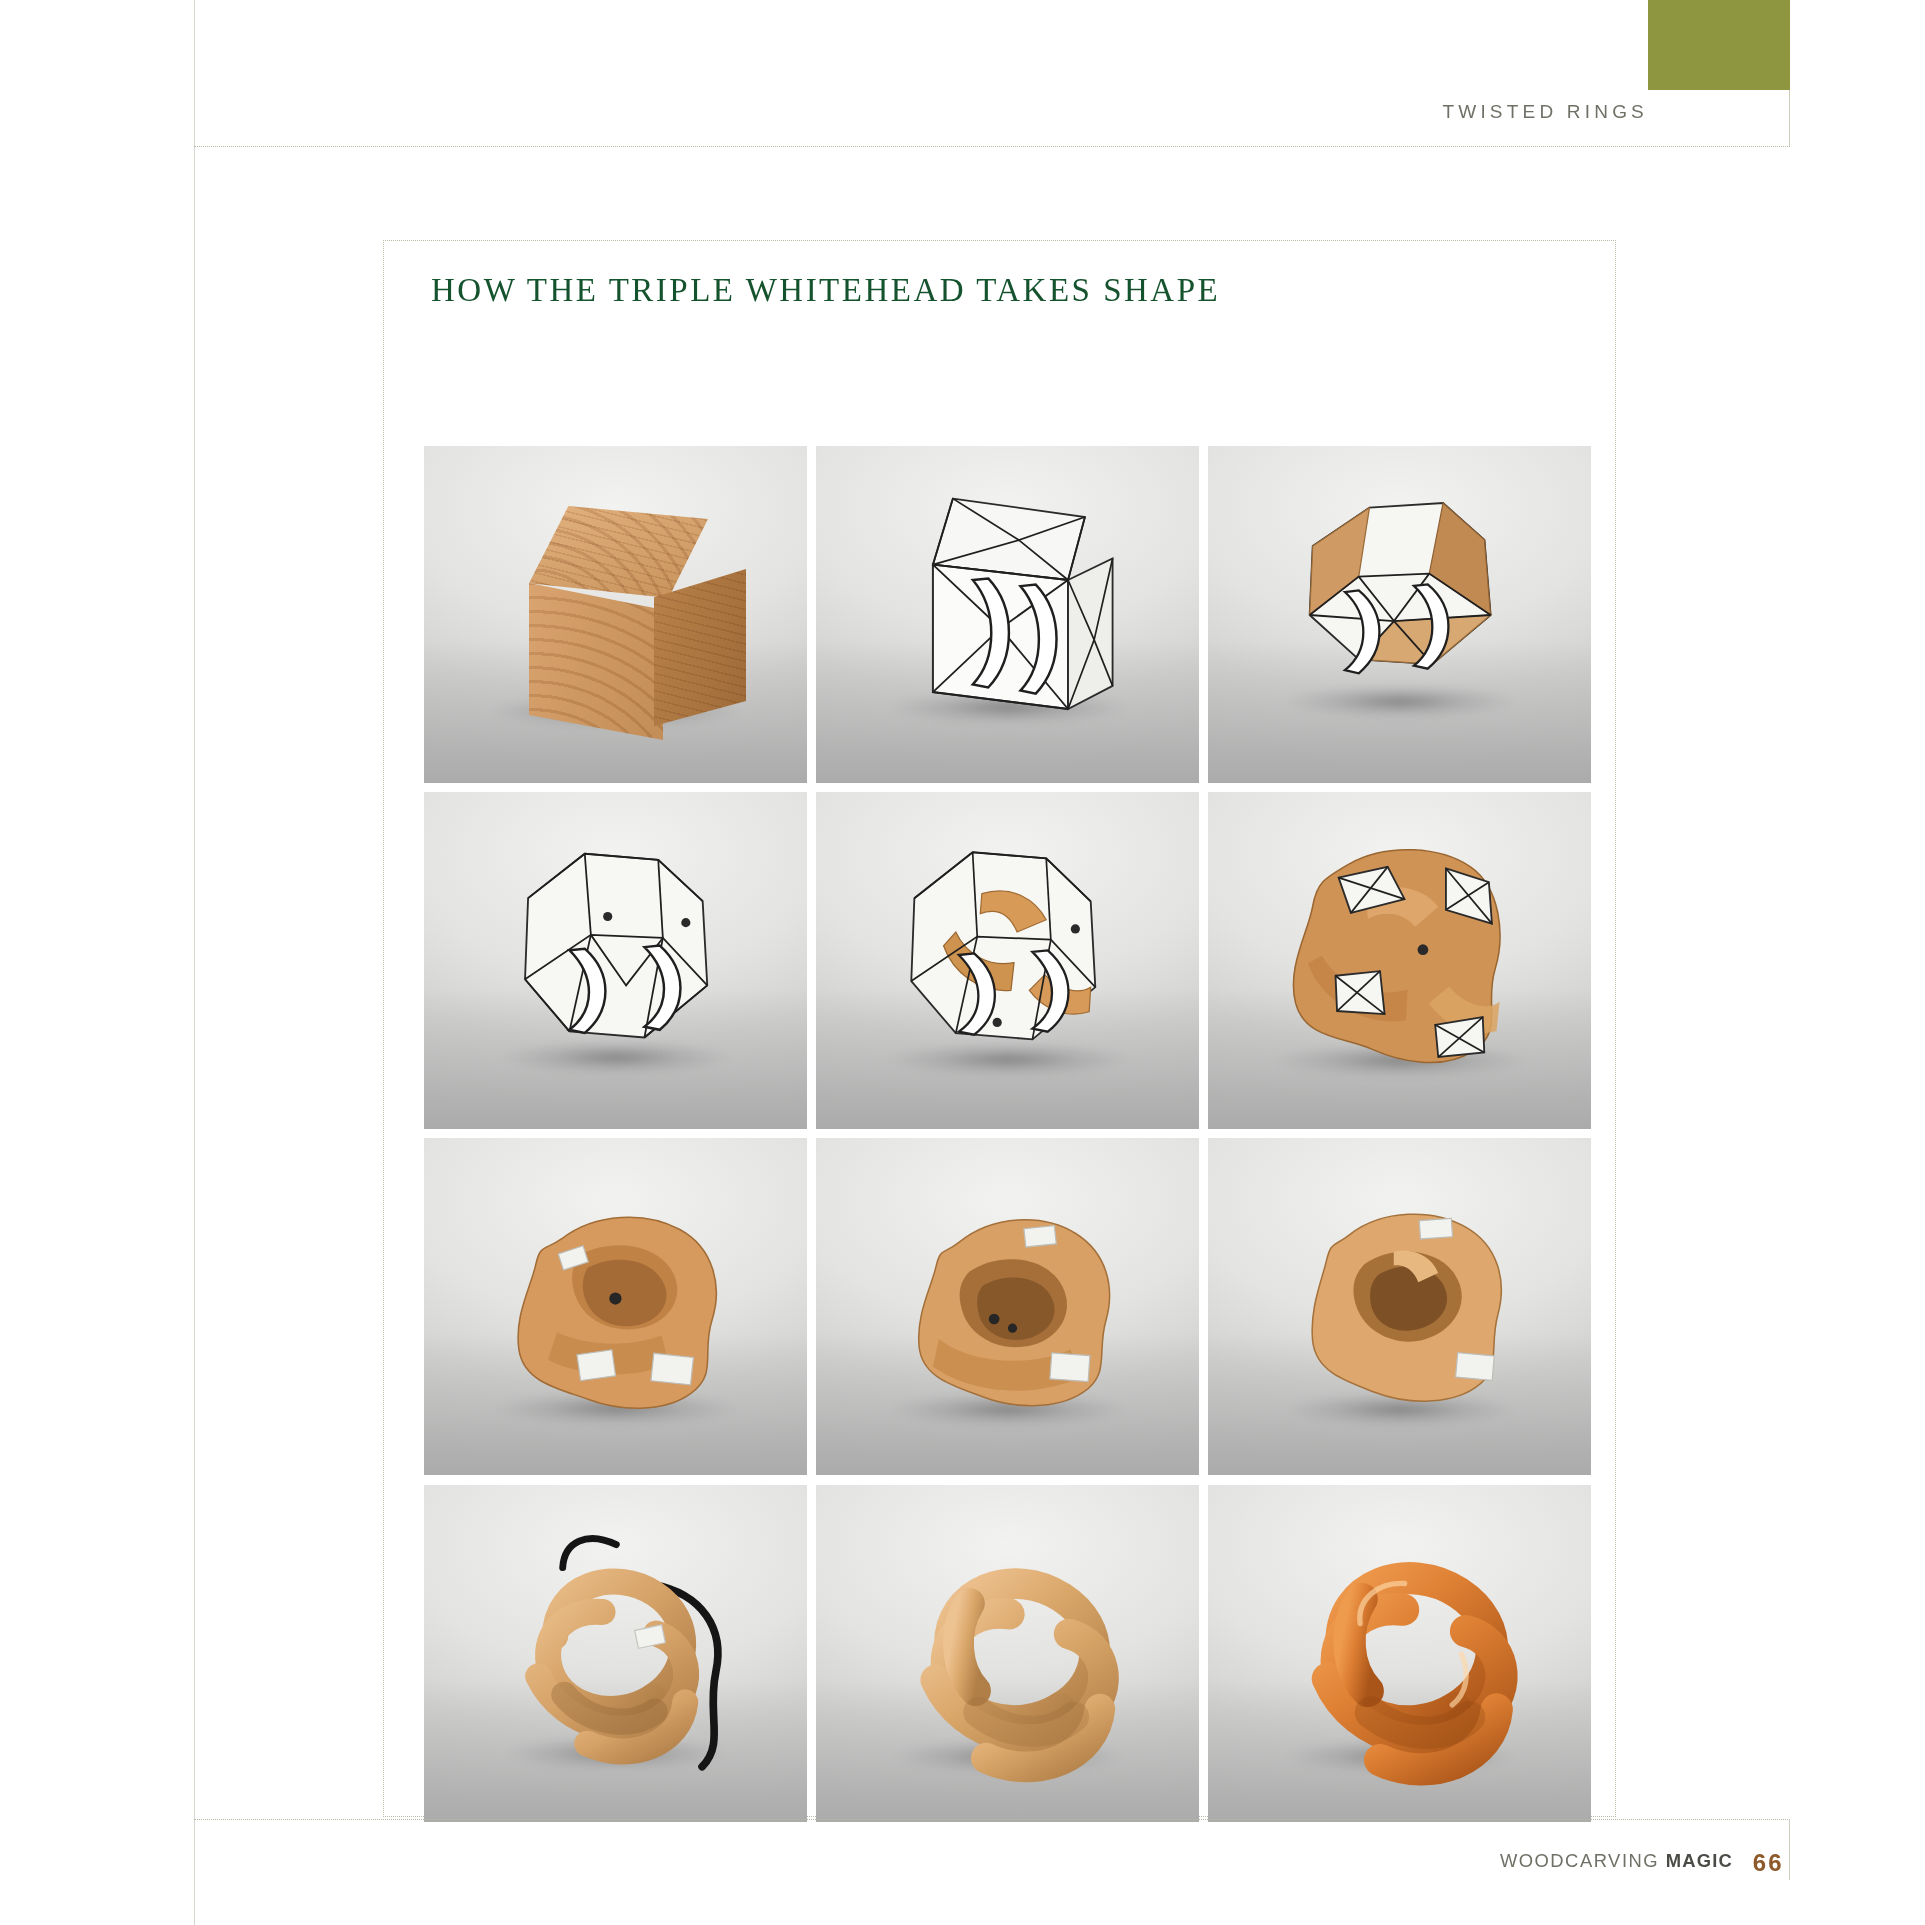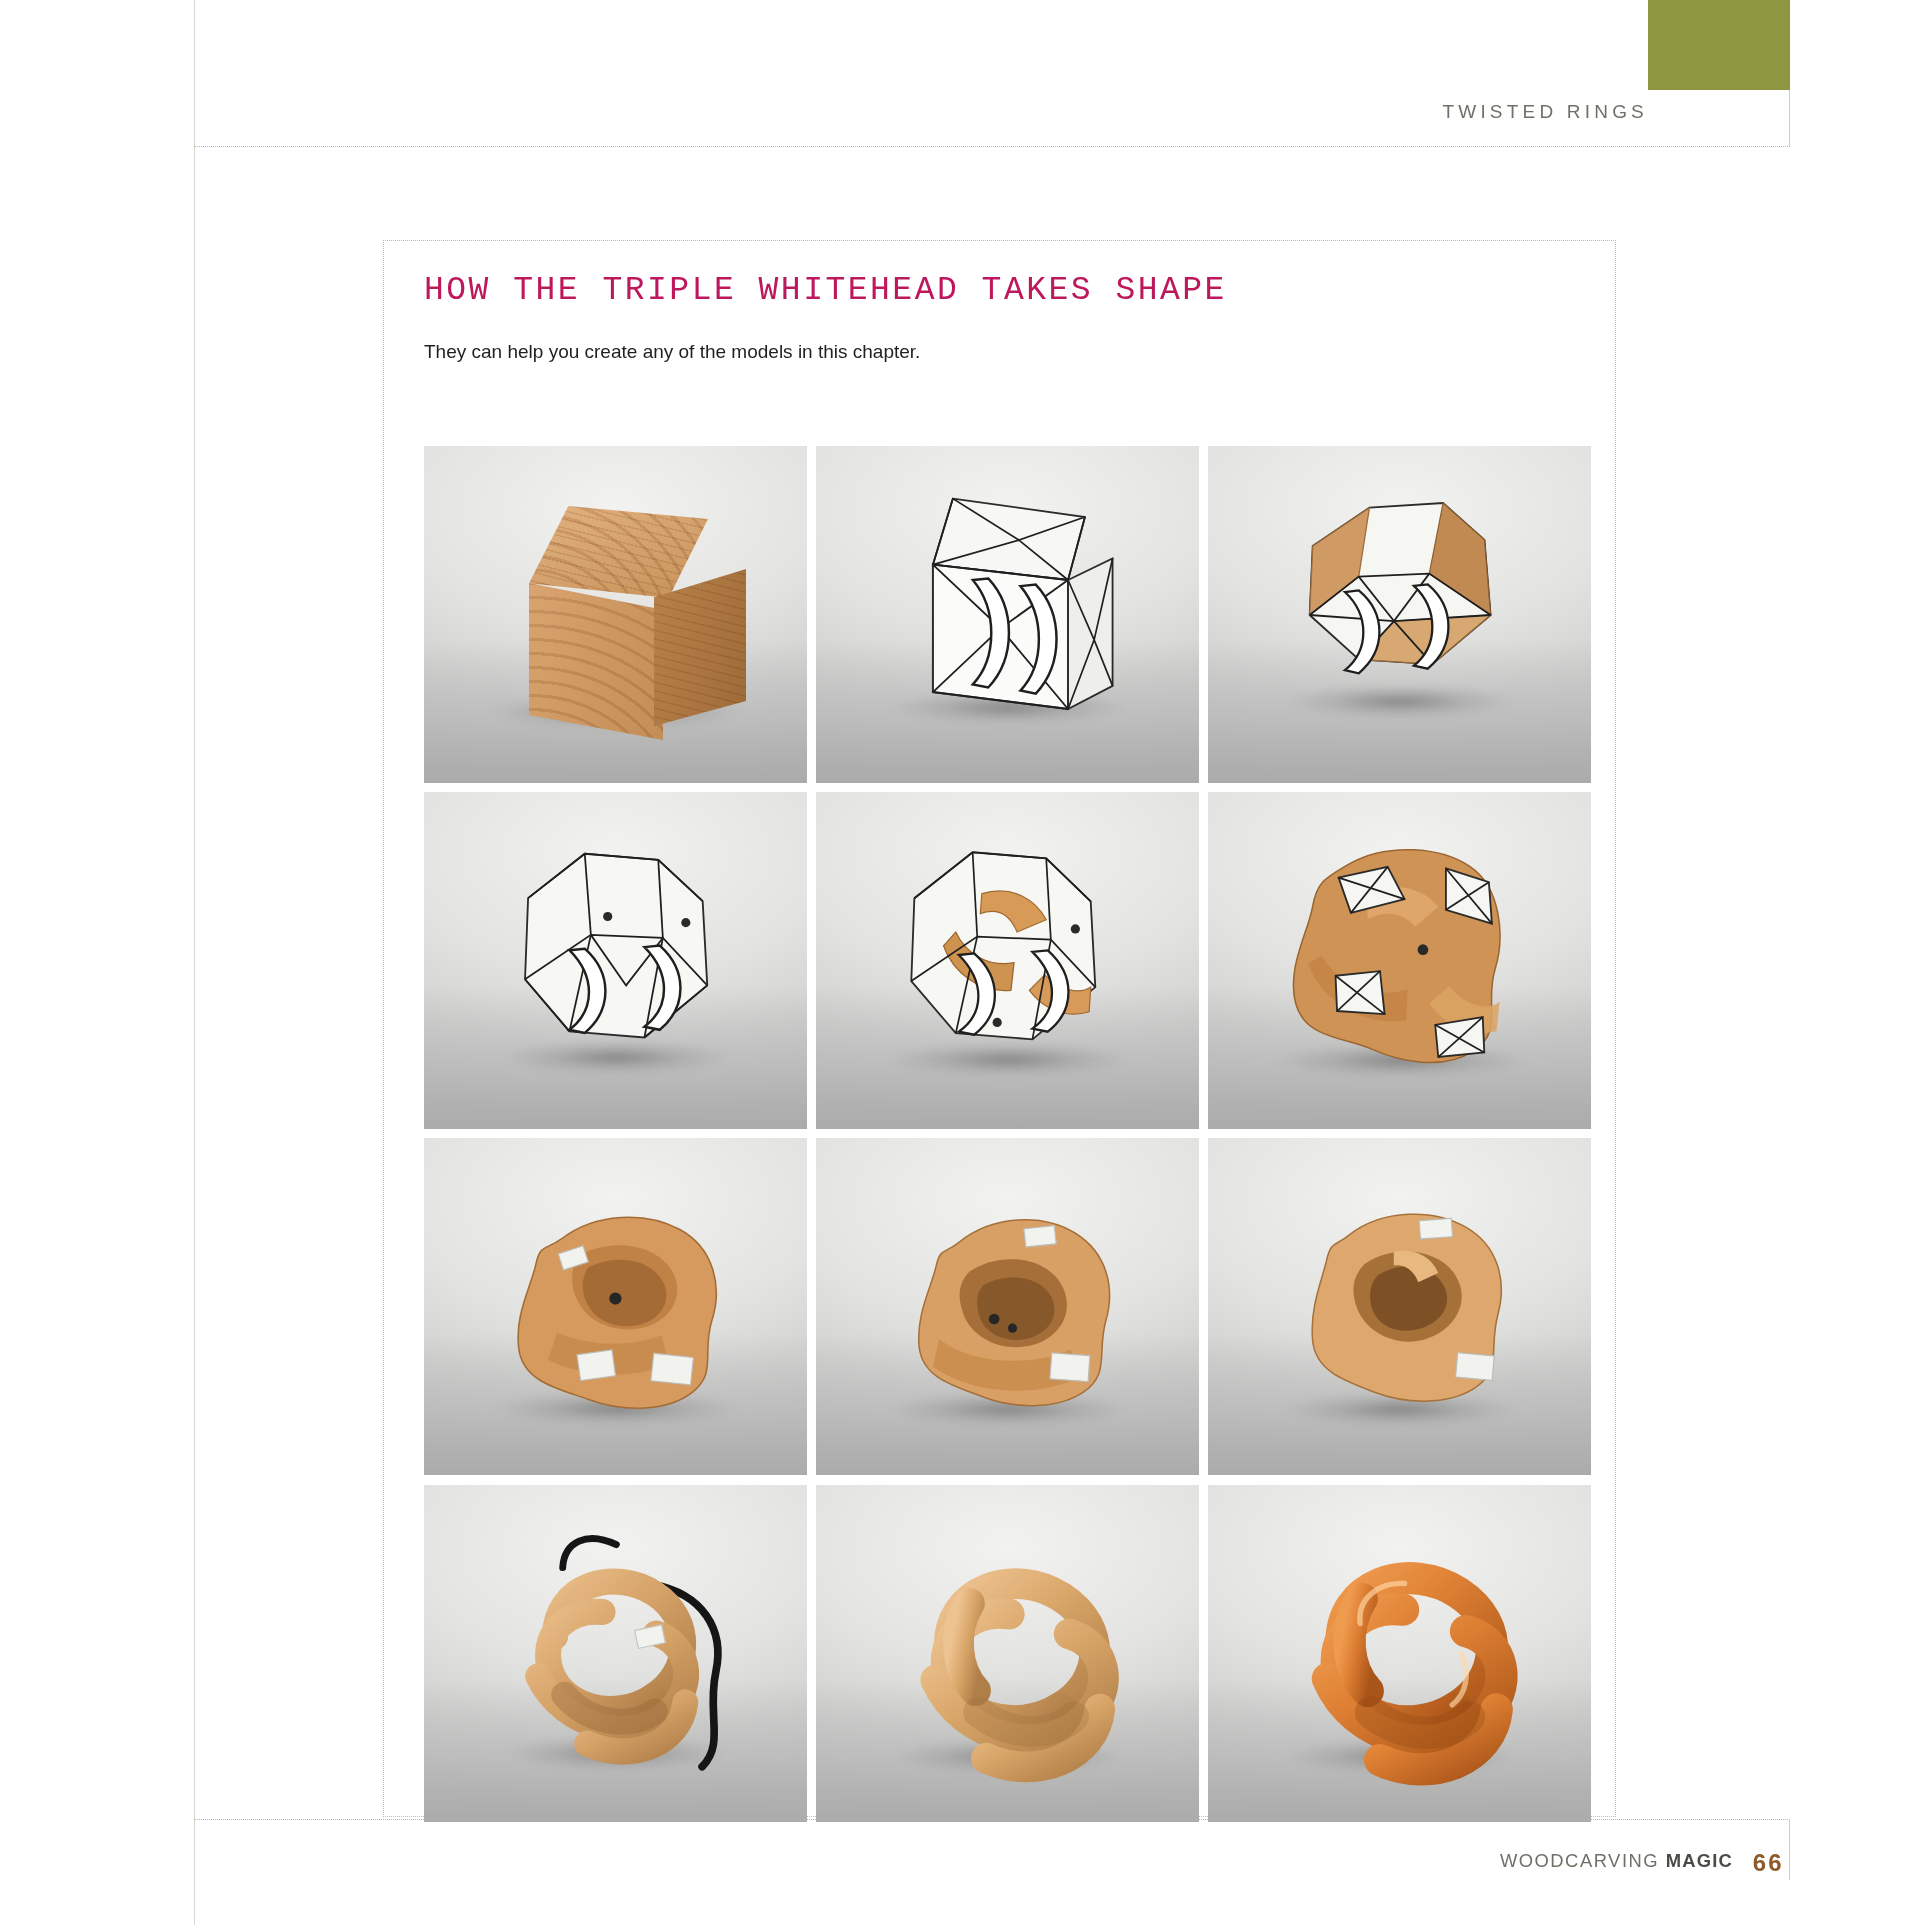--- a/index.html
+++ b/index.html
@@ -92,24 +92,24 @@
   .panel-inner {
     position: absolute;
     left: 40px;
     top: 31px;
     right: 29px;
   }
 
   .panel-title {
     font-size: 33px;
     letter-spacing: 2.5px;
-    color: #be185d;
-    font-family: Liberation Mono, monospace;
+    color: #14532d;
+    font-family: Liberation Serif, serif;
     font-weight: 400;
-    margin: 0 0 26px 0;
+    margin: 0 0 26px 7px;
     white-space: nowrap;
   }
 
   .panel-body {
     font-size: 19px;
     line-height: 33px;
     color: #231f20;
     margin: 0;
   }
   .panel-body div { white-space: nowrap; }
@@ -246,21 +246,20 @@
 
   <div class="running-head">TWISTED RINGS</div>
   <div class="header-rule-tick"></div>
   <div class="header-rule"></div>
 
   <div class="panel">
 
     <div class="panel-inner">
       <h1 class="panel-title">HOW THE TRIPLE WHITEHEAD TAKES SHAPE</h1>
       <div class="panel-body">
-        <div>They can help you create any of the models in this chapter.</div>
       </div>
     </div>
 
     <div class="grid">
 
       <div class="grid-row">
 
         <div class="cell">
           <div class="photo"></div>
           <div class="shadow" style="bottom:54px;width:253px;"></div>

